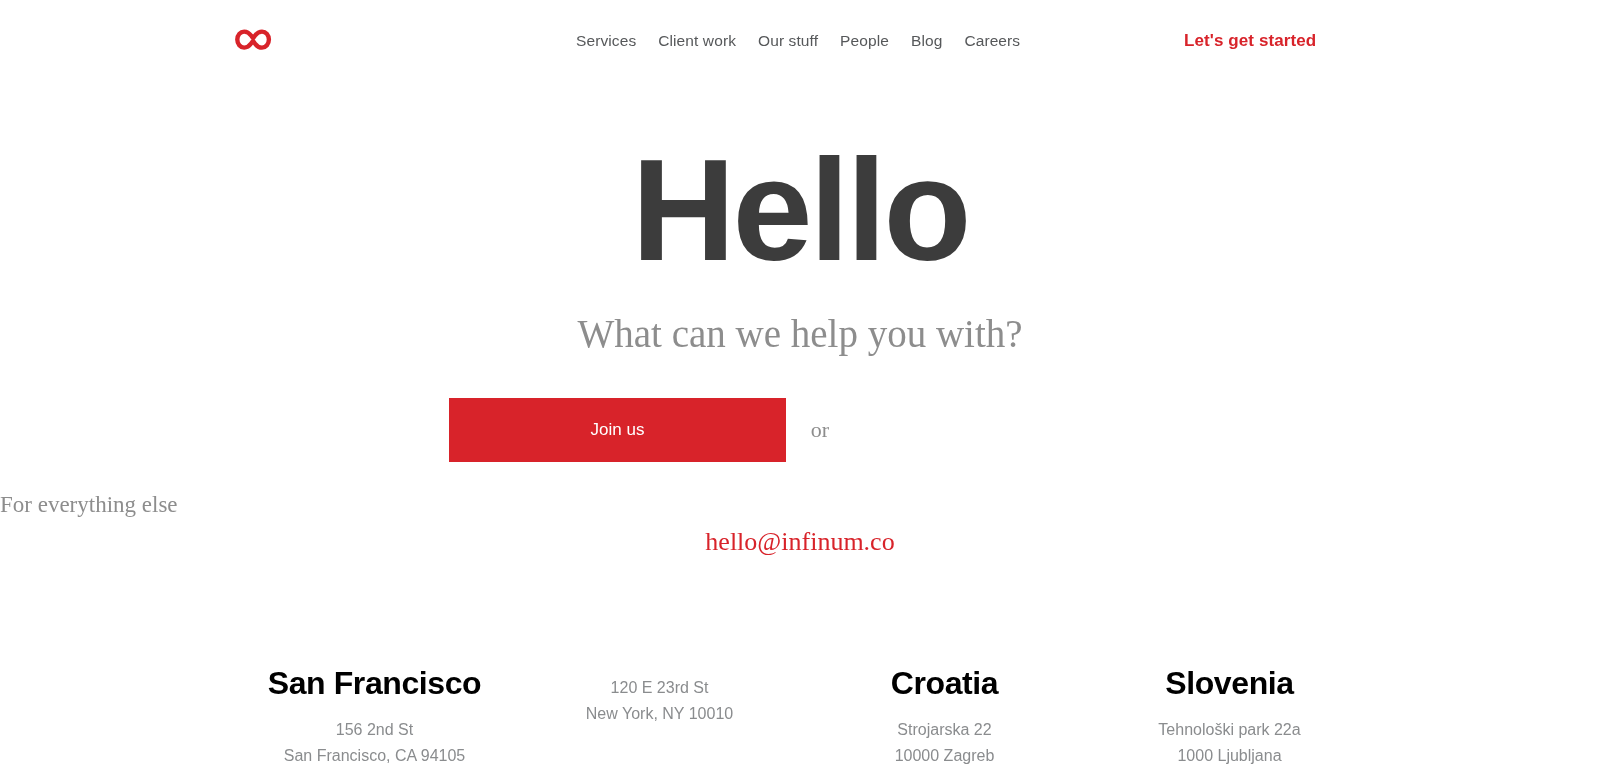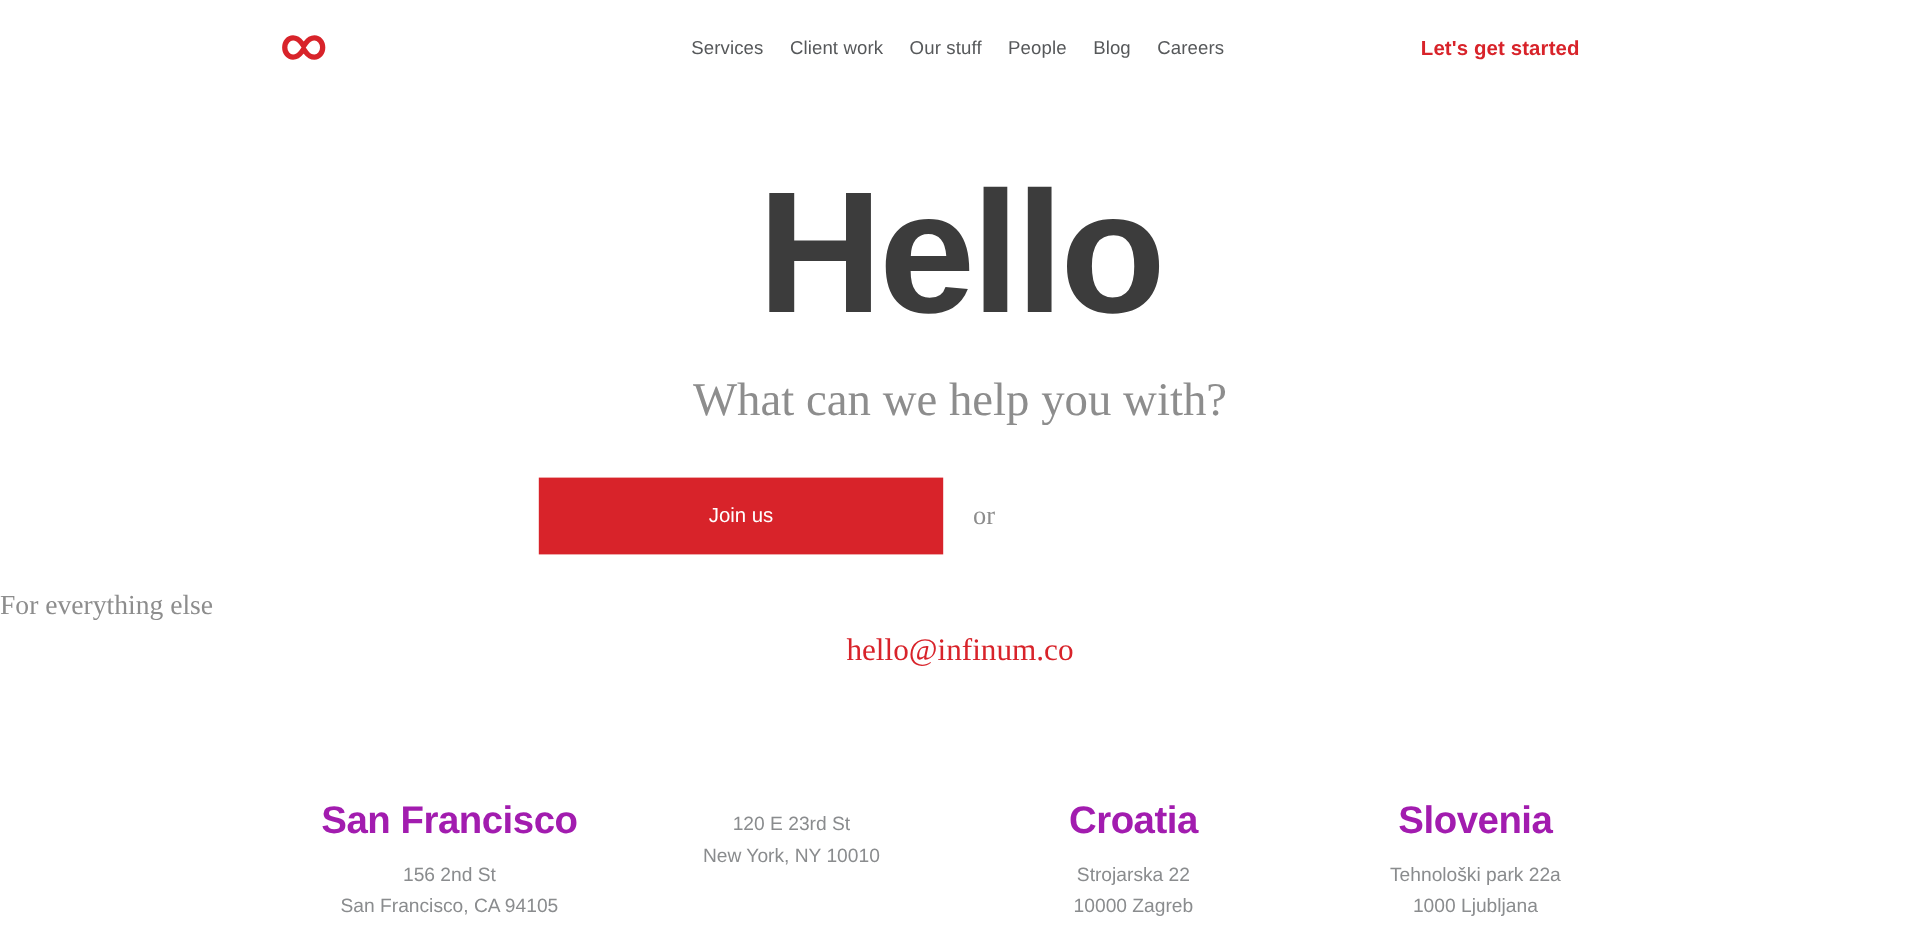--- a/index.html
+++ b/index.html
@@ -184,21 +184,21 @@
   .office {
     width: 285px;
     text-align: center;
   }
 
   .office-city {
     font-family: "Liberation Sans", sans-serif;
     font-size: 32px;
     font-weight: bold;
     line-height: 42px;
-    color: #a21caf;
+    color: #000000;
     letter-spacing: -0.4px;
     white-space: nowrap;
   }
 
   .office-address {
     margin-top: 13px;
     font-family: "Liberation Sans", sans-serif;
     font-size: 16px;
     line-height: 26px;
     color: #8a8c8e;

